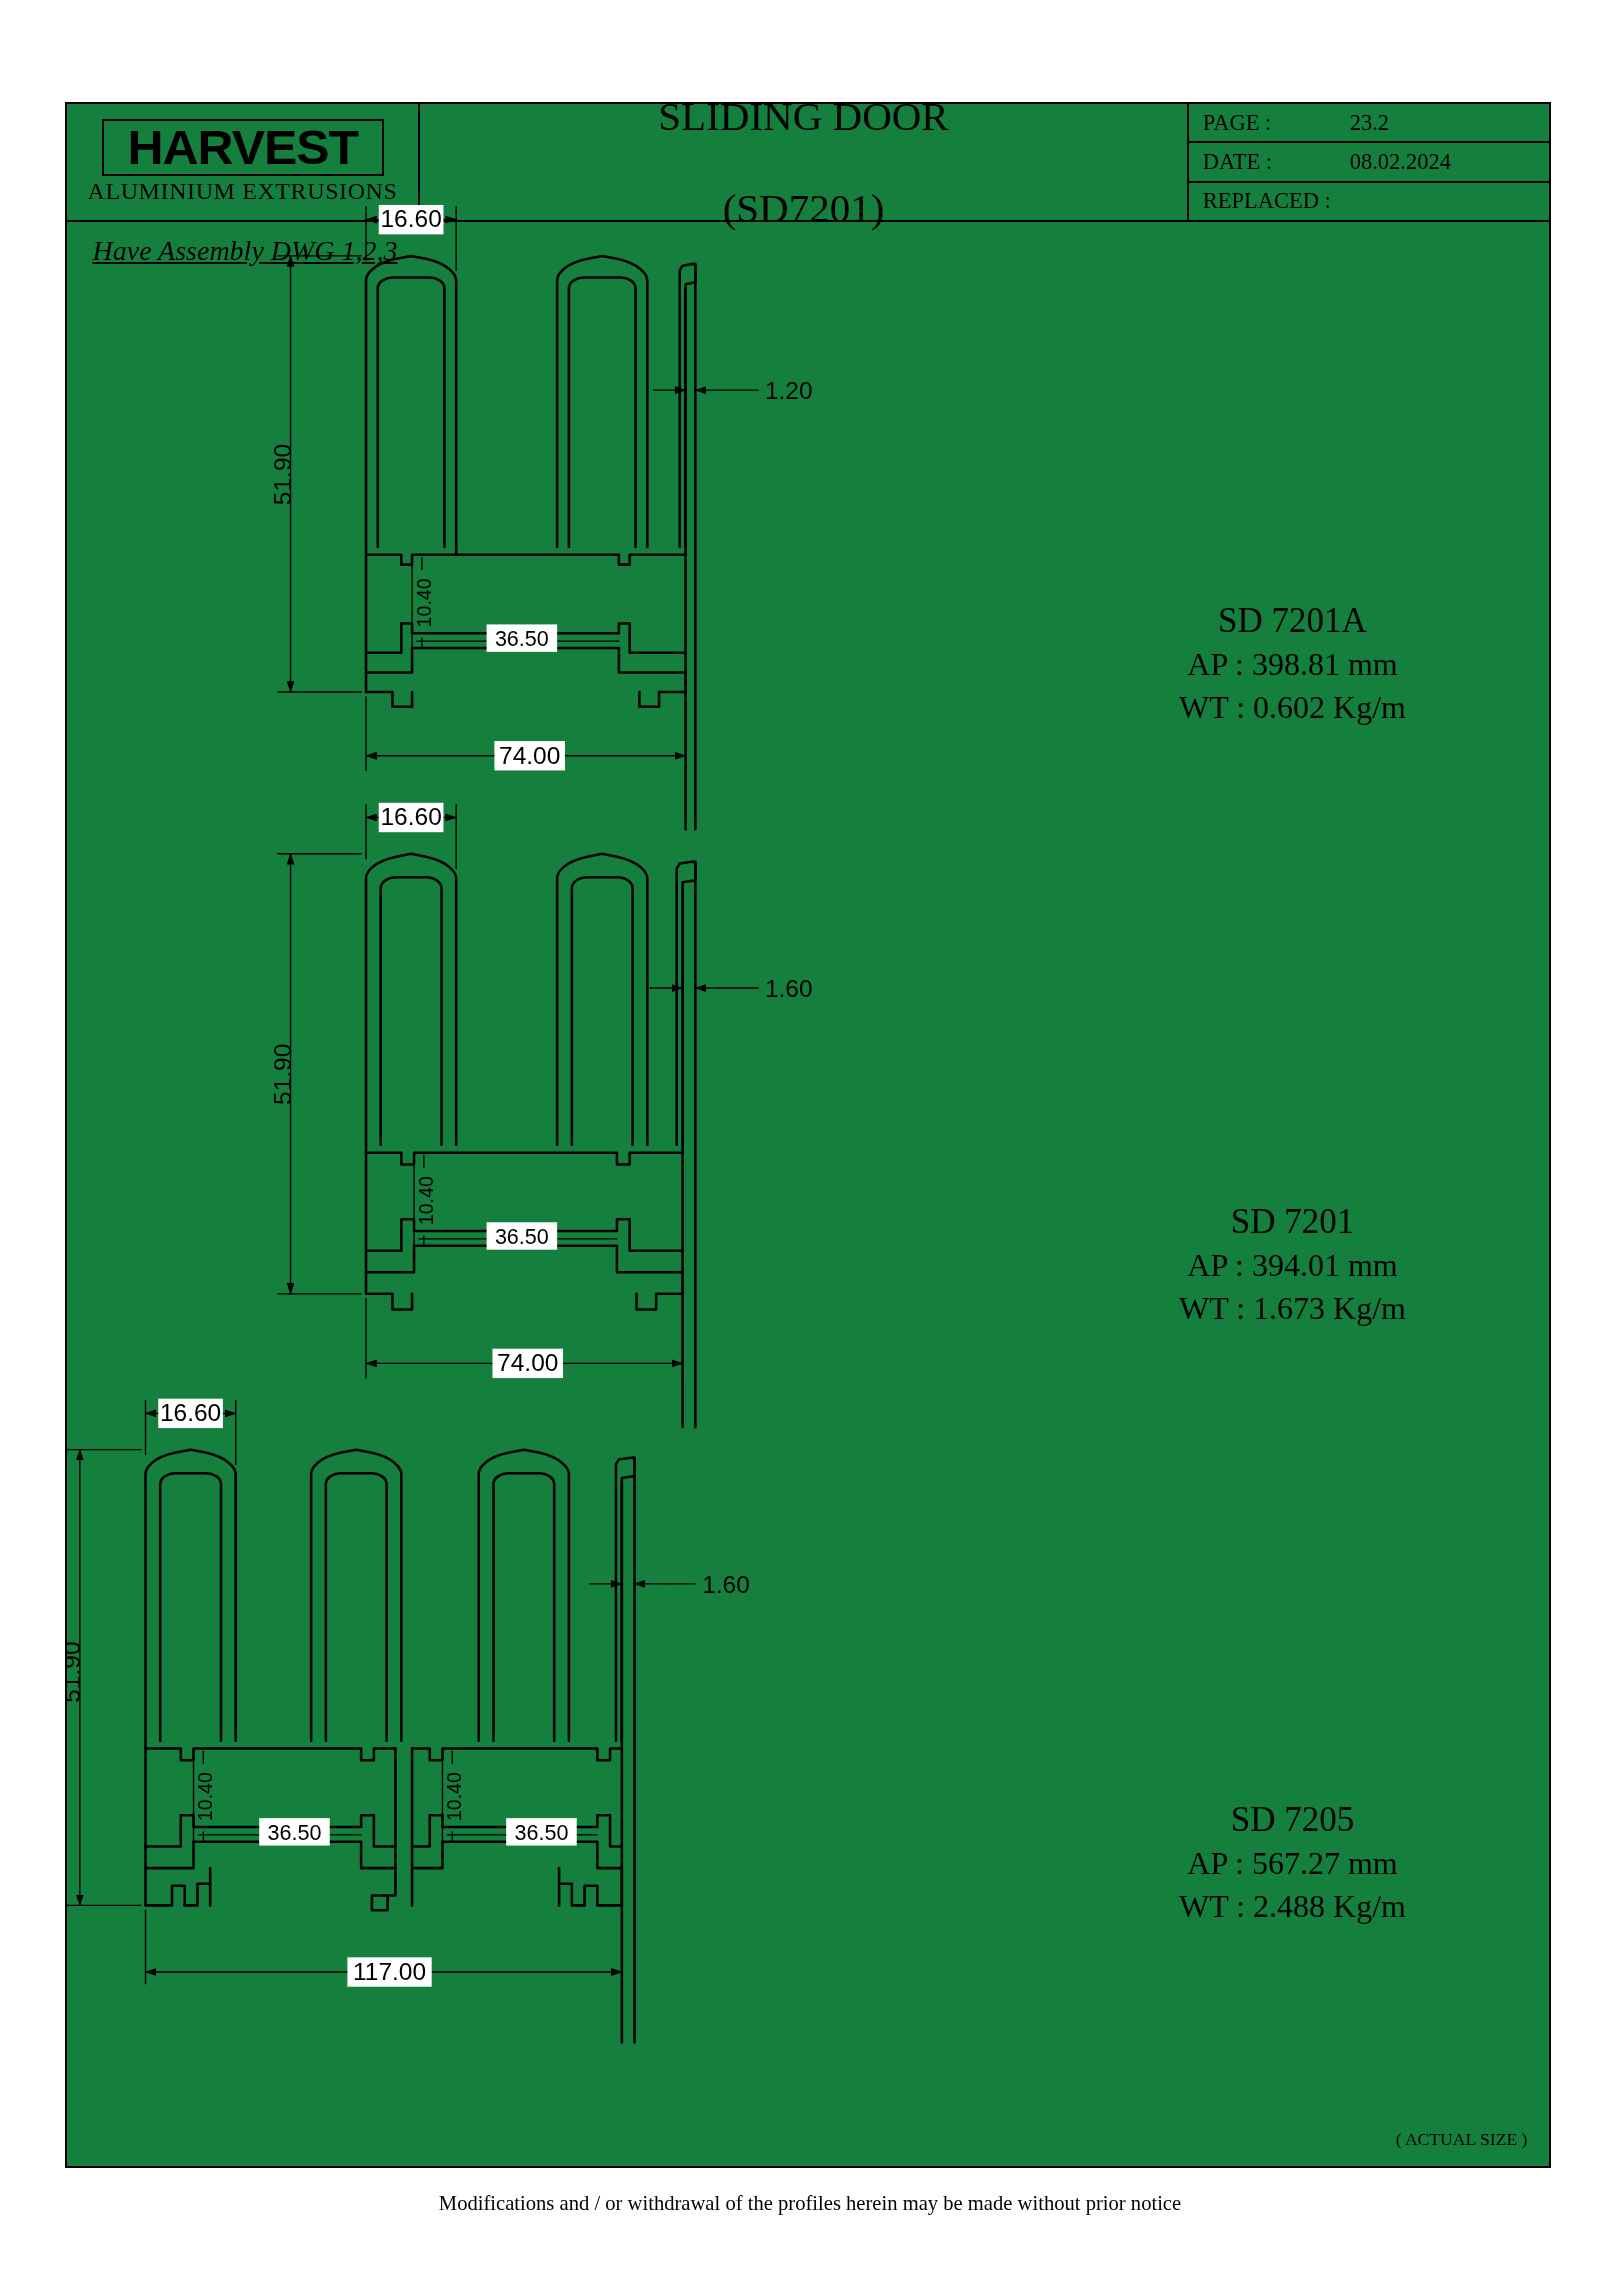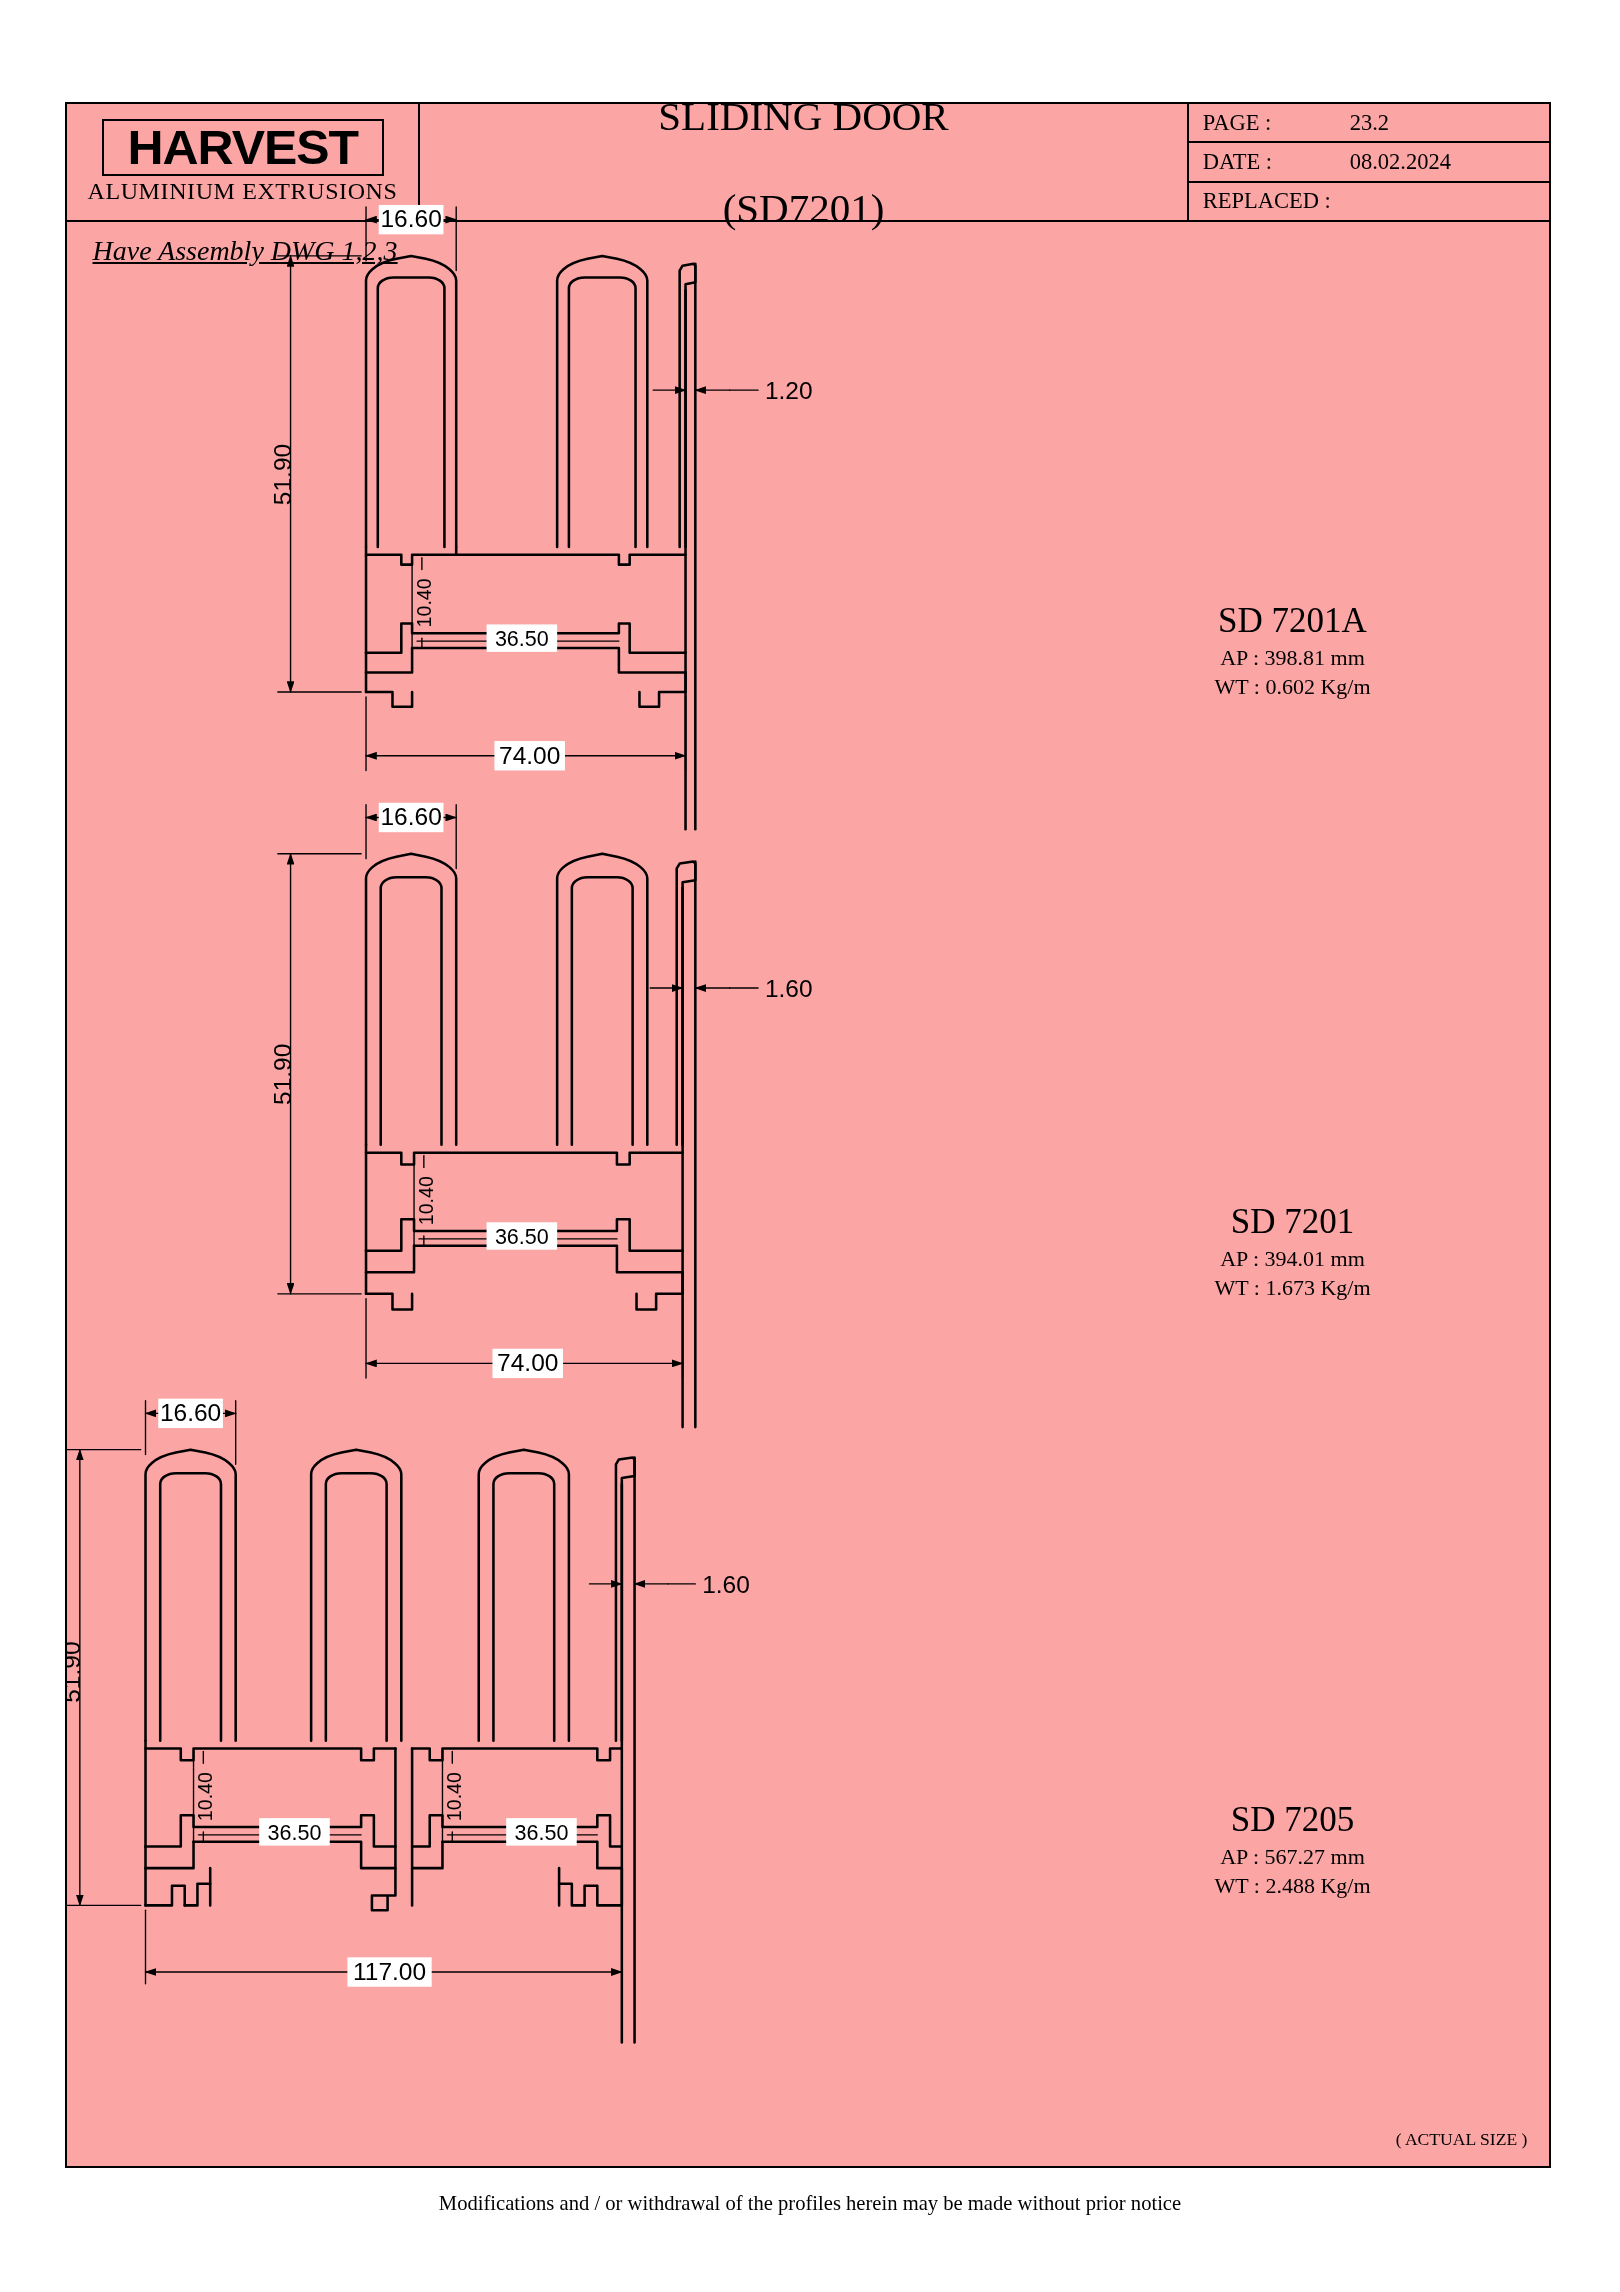--- a/index.html
+++ b/index.html
@@ -2,21 +2,21 @@
 <html><head>
 <meta charset="utf-8">
 <style>
   html,body{margin:0;padding:0;background:#ffffff;}
   body{
     width:1620px;height:2293px;position:relative;overflow:hidden;
     font-family:"Liberation Serif", serif;color:#000;
   }
   .sheet{
     position:absolute;left:65px;top:102px;width:1486px;height:2066px;
-    border:2.9px solid #000;box-sizing:border-box;background:#fca5a5;
+    border:2.9px solid #000;box-sizing:border-box;background:#15803d;
   }
   
   .titleblock{position:absolute;left:0;top:0;width:100%;height:118px;
      border-bottom:2.9px solid #000;box-sizing:border-box;display:flex;}
   .tb-logo{width:353px;border-right:2.9px solid #000;box-sizing:border-box;
      position:relative;display:flex;flex-direction:column;
      align-items:center;justify-content:center;}
   .logo-box{width:282px;height:57px;border:2px solid #000;box-sizing:border-box;
      position:relative;display:flex;align-items:center;justify-content:center;}
   .logo-word{font-family:"Liberation Sans", sans-serif;font-weight:bold;
@@ -33,21 +33,21 @@
      display:flex;align-items:center;padding-left:13.7px;font-size:22.5px;}
   .tb-row:last-child{border-bottom:none;}
   .tb-row .lbl{width:147px;}
   .tb-row .val{}
   
   .note{position:absolute;left:25.5px;top:131px;font-size:28px;font-style:italic;
      text-decoration:underline;}
   svg.draw{position:absolute;left:0;top:0;width:1486px;height:2066px;}
   .lbl-block{position:absolute;text-align:center;width:451px;}
   .lbl-block .code{font-size:35px;line-height:1.25;}
-  .lbl-block .ap,.lbl-block .wt{font-size:22px;line-height:1.35;}
+  .lbl-block .ap,.lbl-block .wt{font-size:32px;line-height:1.35;}
   .actual{position:absolute;right:21.6px;bottom:15.7px;font-size:17.6px;}
   .footer{position:absolute;left:0;top:2192px;width:1620px;text-align:center;
      font-size:20.6px;}
 </style>
 </head>
 <body>
 
 <div class="sheet">
 
   <div class="titleblock">

